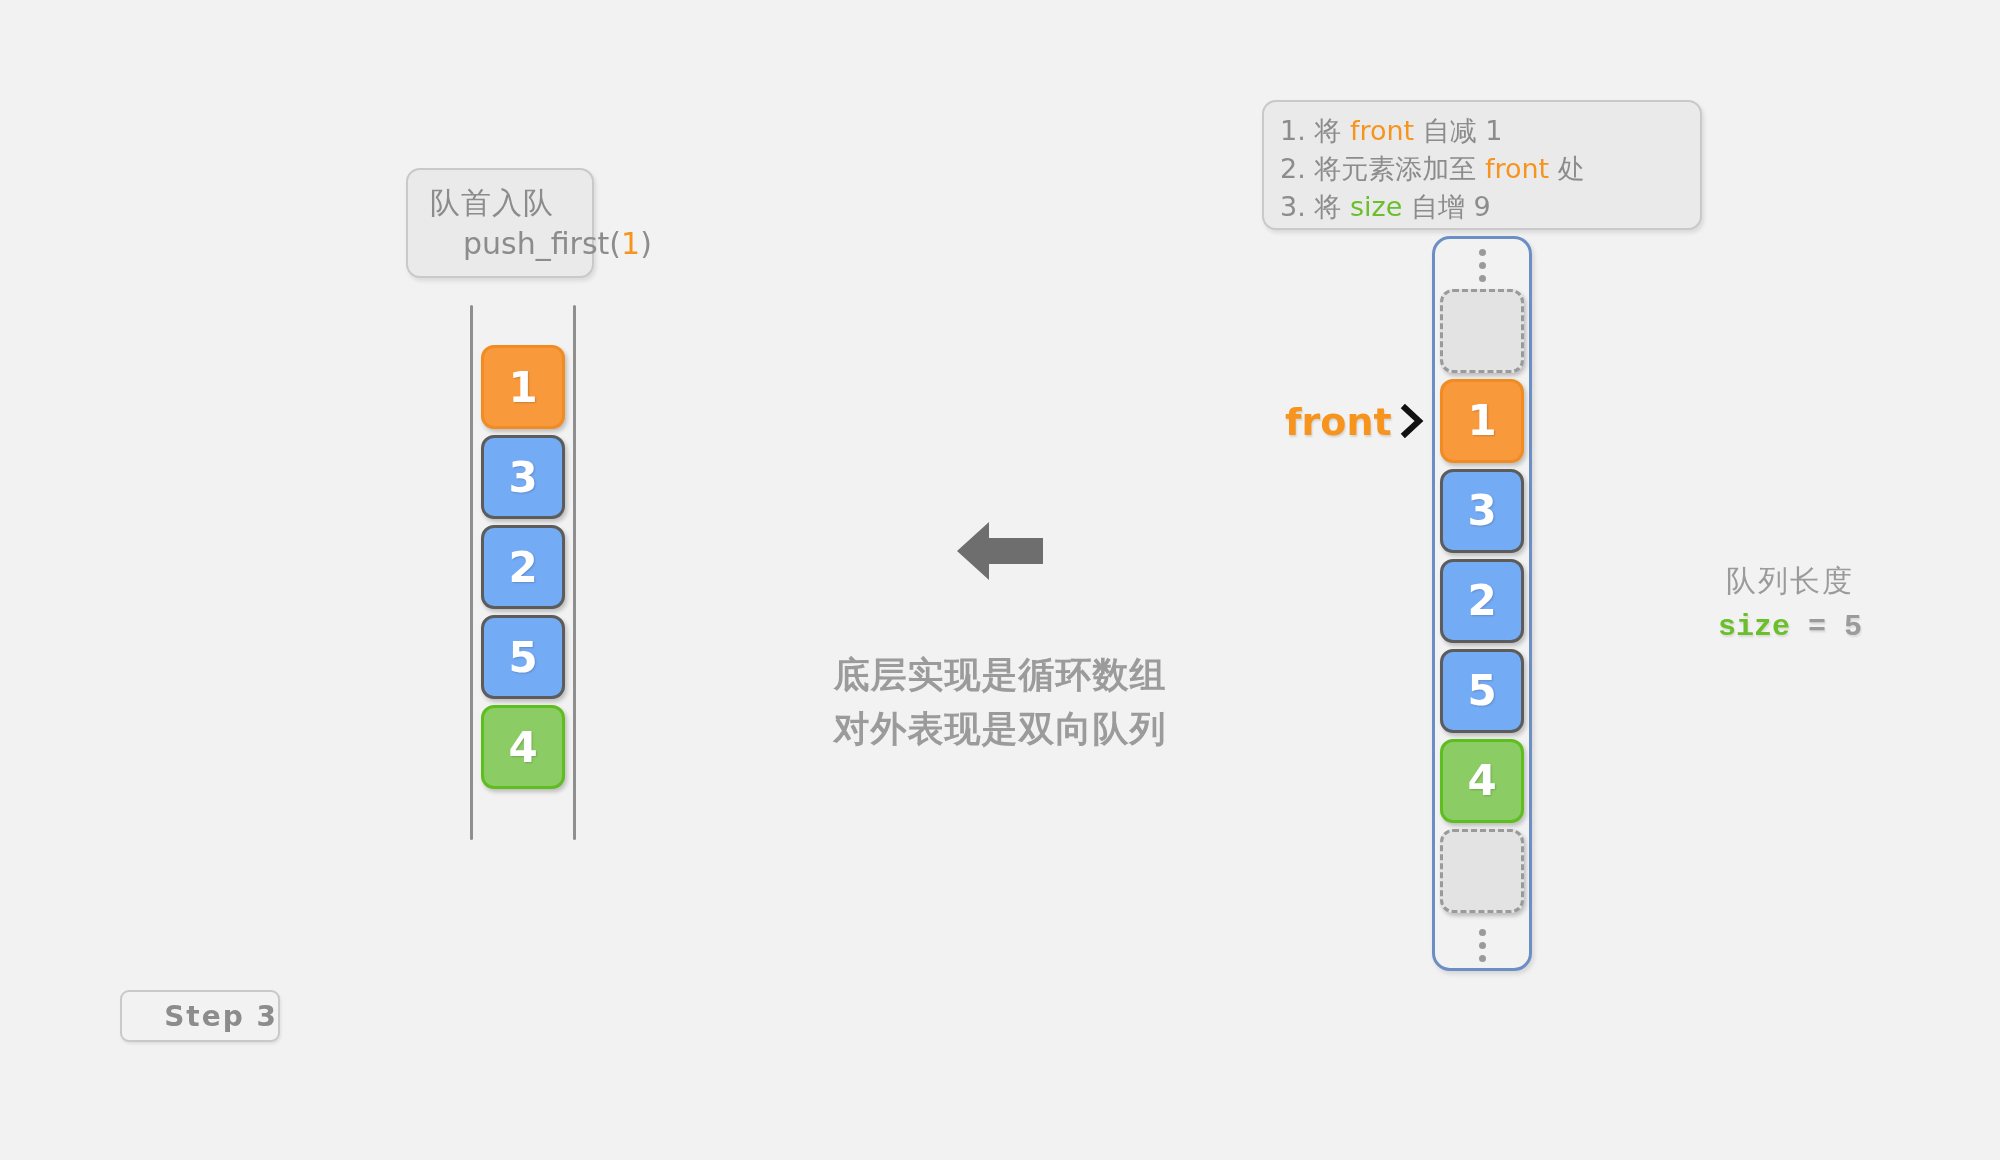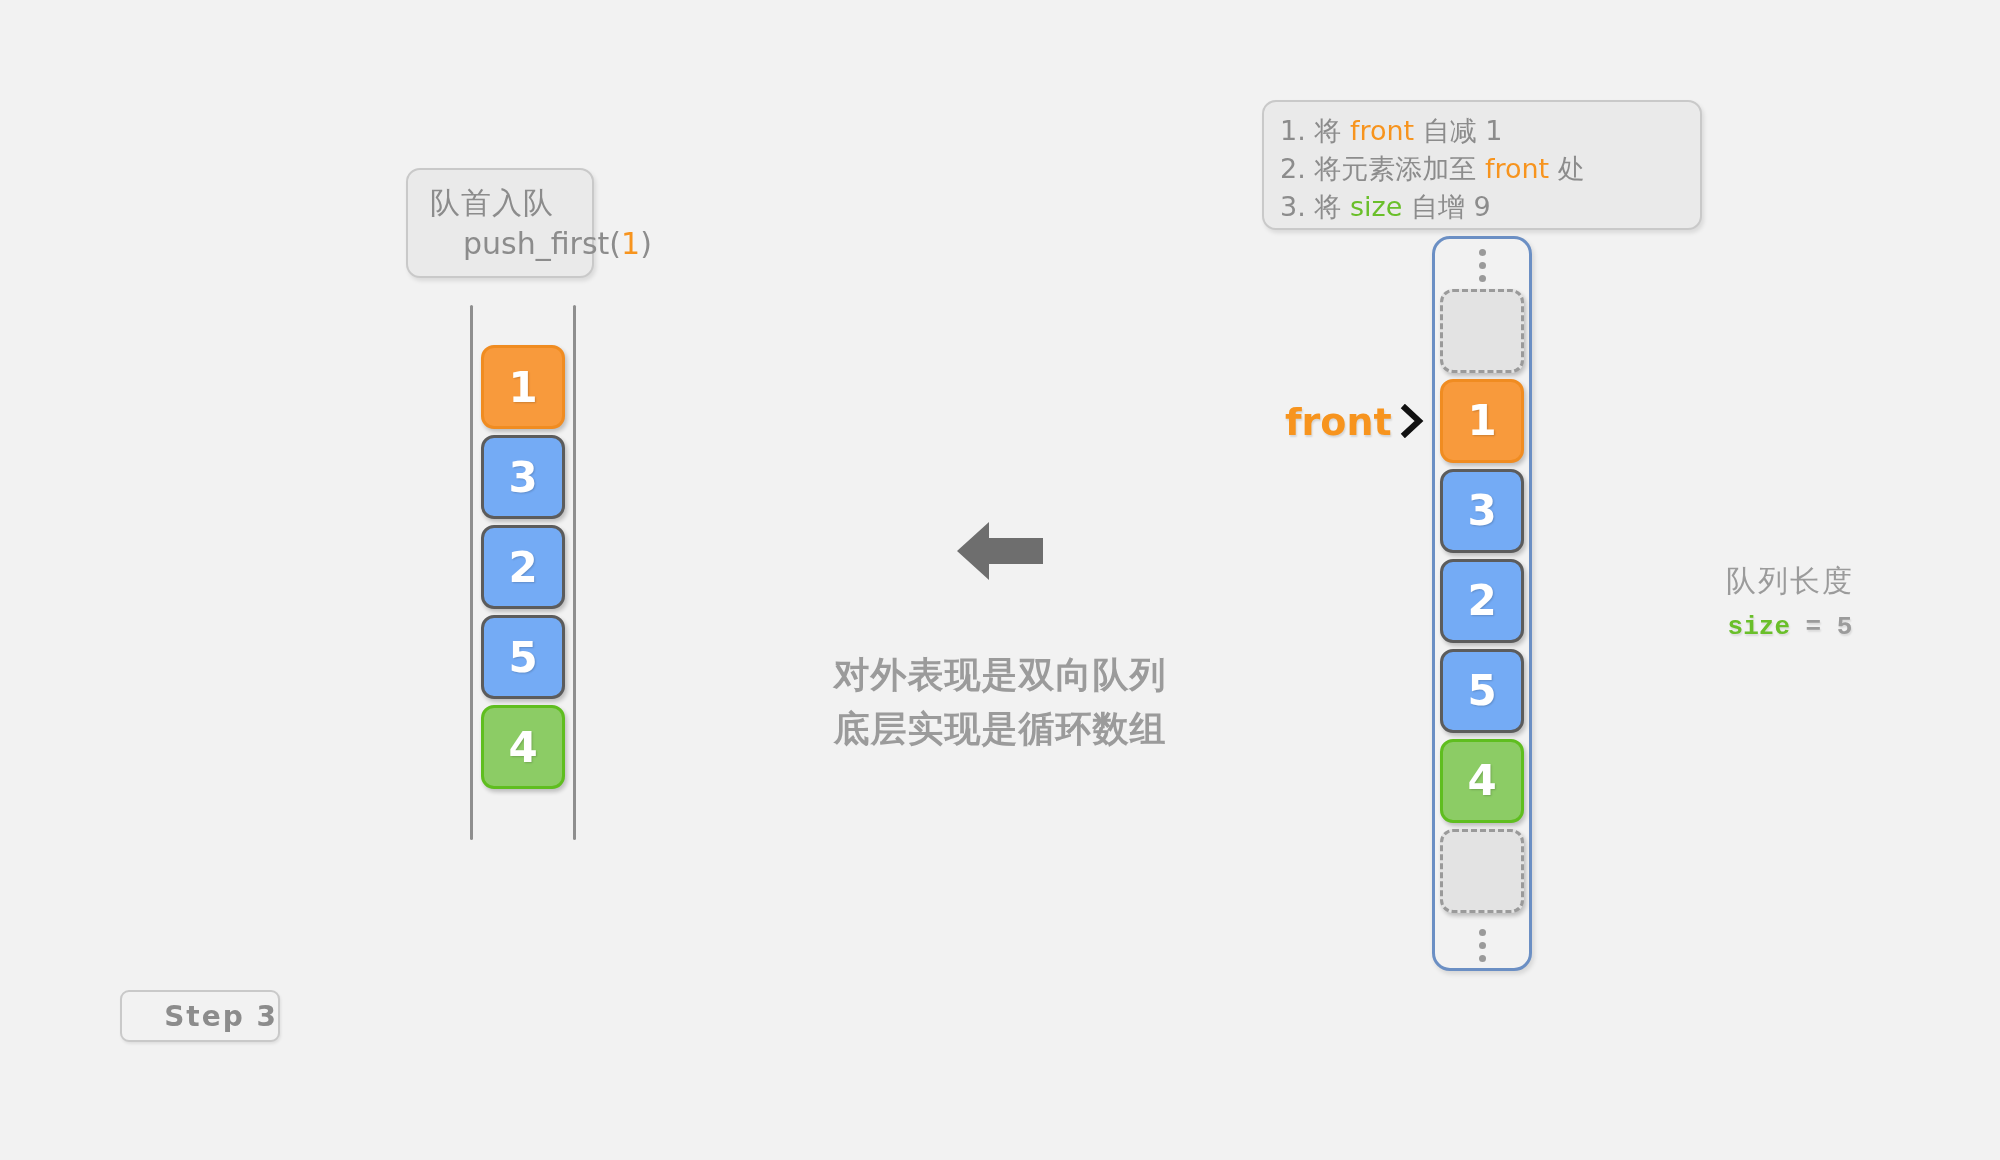--- a/index.html
+++ b/index.html
@@ -218,21 +218,21 @@
     text-align: center;
     font-family: Liberation Mono, monospace;
   }
   #size-label .t1 {
     color: #9b9b9b;
     font-size: 30px;
     line-height: 42px;
     letter-spacing: 2px;
   }
   #size-label .t2 {
-    font-size: 26px;
+    font-size: 30px;
     line-height: 46px;
     font-weight: bold;
     color: #9b9b9b;
     text-shadow: 1px 2px 2px rgba(0,0,0,0.10);
   }
 
   
   #step-badge {
     position: absolute;
     left: 120px;
@@ -286,22 +286,22 @@
       </div>
   </div>
 
   <div id="center-arrow">
     <svg width="90" height="62" viewBox="0 0 90 62">
       <path d="M2 31 L34 2 L34 18 L88 18 L88 44 L34 44 L34 60 Z" fill="#6e6e6e"></path>
     </svg>
   </div>
 
   <div id="center-caption">
+    <div>底层实现是循环数组</div>
     <div>对外表现是双向队列</div>
-    <div>底层实现是循环数组</div>
   </div>
 
   <div class="callout" id="steps-box">
     <div class="srow"><span>1.</span> <span>将 </span><span class="orange-tok">front</span><span> 自减 1</span></div>
     <div class="srow"><span>2.</span> <span>将元素添加至 </span><span class="orange-tok">front</span><span> 处</span></div>
     <div class="srow"><span>3.</span> <span>将 </span><span class="green-tok">size</span><span> 自增 9</span></div>
   </div>
 
   <div id="arr-container">
     <div class="dots">

